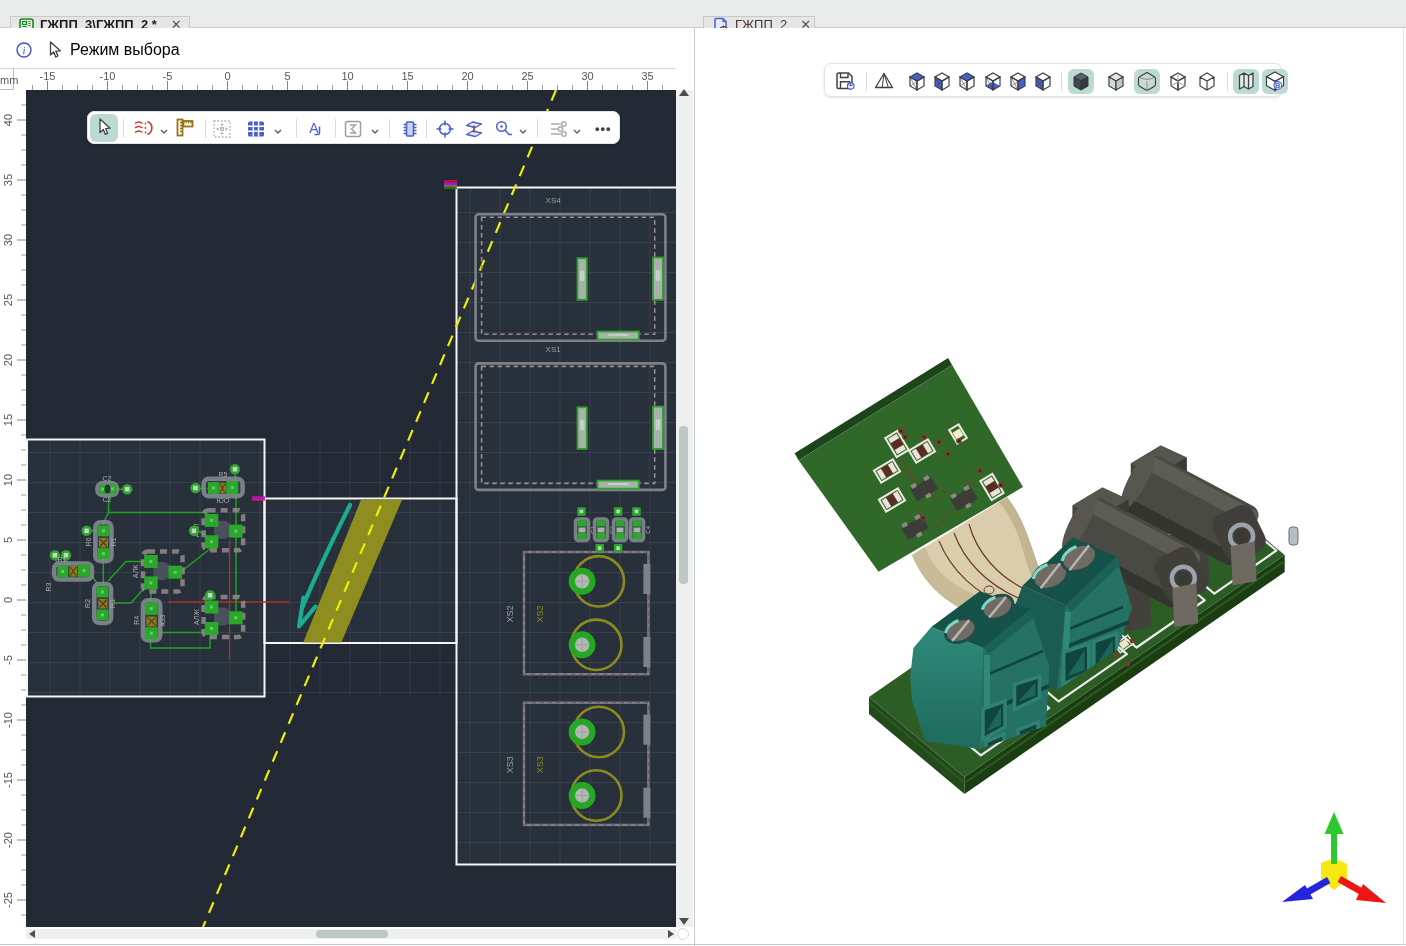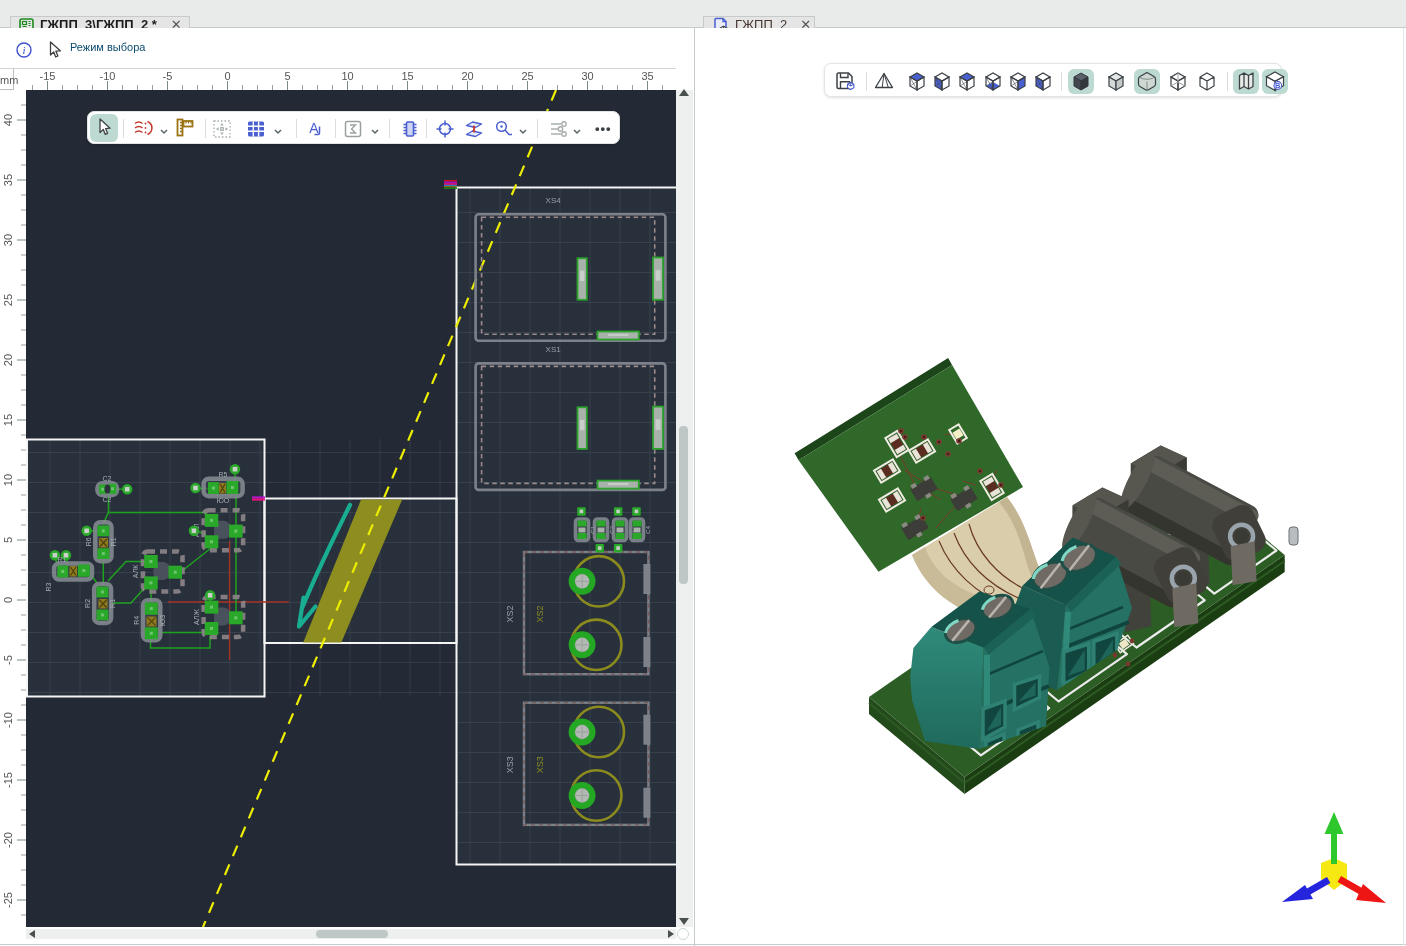--- a/index.html
+++ b/index.html
@@ -15,21 +15,21 @@
 #tabbarR { left:694px; width:712px; }
 .tab { position:absolute; top:16px; height:28px; background:#e5e5e5;
   border:1px solid #c6cbca; border-bottom:none; display:flex;
   align-items:flex-start; font-size:13px; color:#1c1c1c; }
 #tabL { left:10px; width:180px; font-weight:bold; }
 #tabR { left:703px; width:112px; color:#46372e; }
 .tab .close { color:#555; font-size:13px; font-weight:normal; }
 
 
 #modeRow { position:absolute; left:0; top:28px; width:694px; height:40px; background:#fff; }
-#modeText { position:absolute; left:70px; top:13px; font-size:11px; color:#0c4a6e; }
+#modeText { position:absolute; left:70px; top:13px; font-size:16px; color:#000000; }
 
 
 #rulerTop { position:absolute; left:0; top:68px; width:676px; height:22px; background:#fff;
   border-top:1px solid #d2d6d5; }
 #rulerCorner { position:absolute; left:0; top:68px; width:14px; height:22px; background:#fff;
   border-top:1px solid #d2d6d5; border-right:1px solid #b9bfbe; border-bottom:1px solid #b9bfbe;
   font-size:11px; color:#555; text-align:center; line-height:22px; }
 #rulerLeft { position:absolute; left:0; top:90px; width:26px; height:837px; background:#fff; }
 
 

